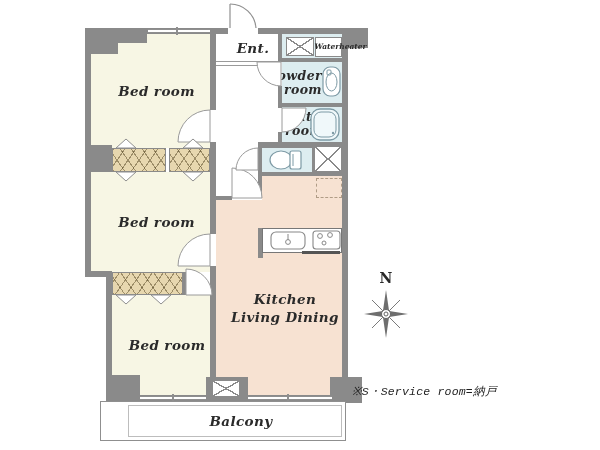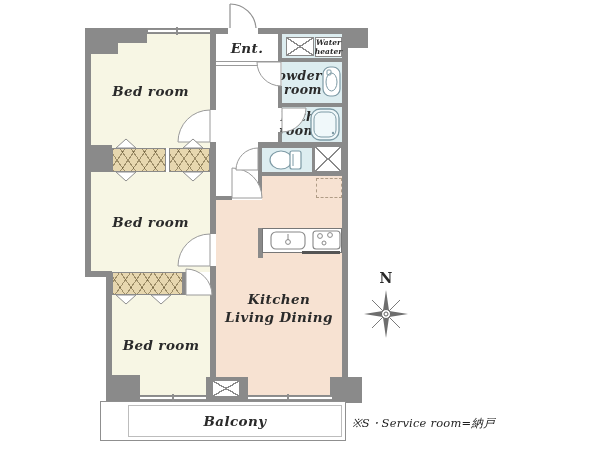--- a/index.html
+++ b/index.html
@@ -6,21 +6,21 @@
   #stage{position:relative;width:600px;height:450px;background:#fff;overflow:hidden;
          font-family:"DejaVu Serif","Liberation Serif",serif;color:#2a2a2a;}
   .abs{position:absolute;box-sizing:border-box;}
   
   .cream{background:var(--cream);}
   .peach{background:var(--peach);}
   .blue{background:var(--wet);}
   .wall{background:var(--wall);}
   
   .lbl{font-style:italic;font-weight:bold;font-size:13.5px;letter-spacing:.4px;
-       display:flex;align-items:center;justify-content:center;text-align:center;line-height:1.35;}
+       display:flex;align-items:center;justify-content:center;text-align:center;line-height:1.35;padding-left:12px;}
   .lbl-sm{font-size:12.5px;}
   .lbl-tiny{font-size:7.5px;line-height:1.25;letter-spacing:0;}
   
   .closet{background-color:var(--closet);
     background-image:
       repeating-linear-gradient(55deg, rgba(95,80,45,.55) 0 1px, transparent 1px 9px),
       repeating-linear-gradient(-55deg, rgba(95,80,45,.55) 0 1px, transparent 1px 9px);
     border:1.5px solid var(--wall);}
   
   .xbox{border:1.5px solid var(--wall);
@@ -121,21 +121,21 @@
   <div class="abs" style="left:228px;top:28px;width:30px;height:6px;background:#fff;"></div>
   <div class="abs win" style="left:148px;top:29px;width:62px;"></div>
   <div class="abs tick" style="left:176px;top:27px;"></div>
   <div class="abs win" style="left:140px;top:396px;width:66px;"></div>
   <div class="abs tick" style="left:172px;top:394px;"></div>
   <div class="abs win" style="left:246px;top:396px;width:86px;"></div>
   <div class="abs tick" style="left:287px;top:394px;"></div>
 
   <div class="abs xbox" style="left:286px;top:37px;width:28px;height:19px;"></div>
   <div class="abs" style="left:315px;top:37px;width:27px;height:20px;background:#fff;border:1px solid #8a8a8a;">
-    <div class="lbl lbl-tiny" style="width:100%;height:100%;flex-direction:column;">
+    <div class="lbl lbl-tiny" style="width:100%;height:100%;flex-direction:row;">
       <span>Water</span>
       <span>heater</span>
     </div>
   </div>
   <div class="abs xbox" style="left:314px;top:146px;width:28px;height:26px;"></div>
   <div class="abs wall" style="left:206px;top:377px;width:42px;height:24px;"></div>
   <div class="abs xbox" style="left:212px;top:380px;width:28px;height:17px;"></div>
 
   <div class="abs wall" style="left:258px;top:228px;width:5px;height:30px;"></div>
   <div class="abs counter" style="left:262px;top:228px;width:80px;height:25px;"></div>
@@ -209,17 +209,17 @@
       <path d="M 364 314 L 386 310.5 L 408 314 L 386 317.5 Z" fill="#6e6e6e"></path>
       <line x1="372" y1="300" x2="400" y2="328" stroke="#7a7a7a" stroke-width="1"></line>
       <line x1="400" y1="300" x2="372" y2="328" stroke="#7a7a7a" stroke-width="1"></line>
       <circle cx="386" cy="314" r="4.5" fill="#fff" stroke="#666" stroke-width="1"></circle>
       <circle cx="386" cy="314" r="2" fill="none" stroke="#666" stroke-width="1"></circle>
     </g>
   </svg>
 
   <div class="abs" style="left:374px;top:270px;width:24px;height:16px;text-align:center;font-weight:bold;font-size:14px;font-family:'DejaVu Serif',serif;">N</div>
 
-  <div class="abs notes" style="left:352px;top:416px;width:245px;">
+  <div class="abs notes" style="left:352px;top:384px;width:245px;font-family:Liberation Mono, monospace;">
     <div>※S・Service room=納戸</div>
   </div>
 
 </div>
 
 </body></html>

